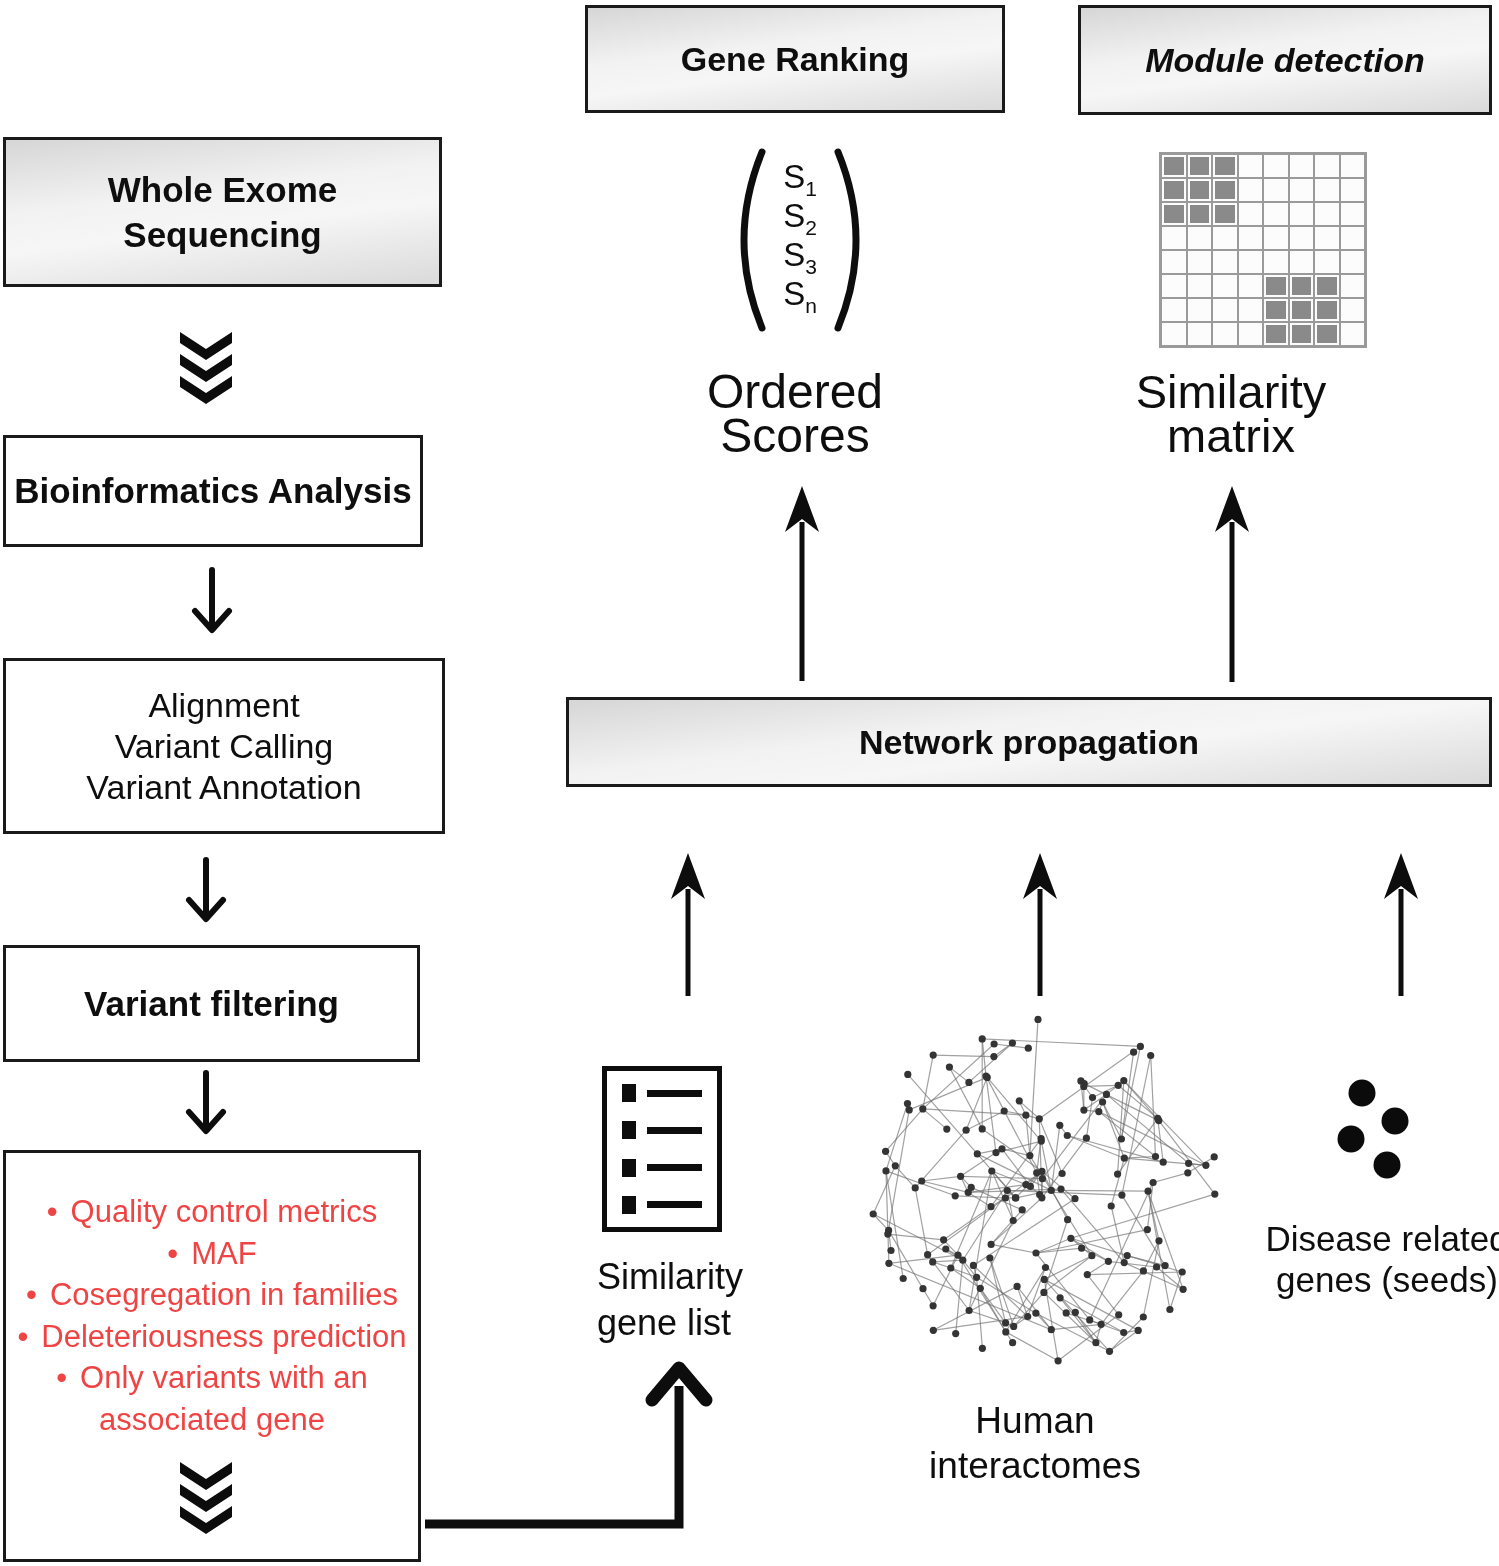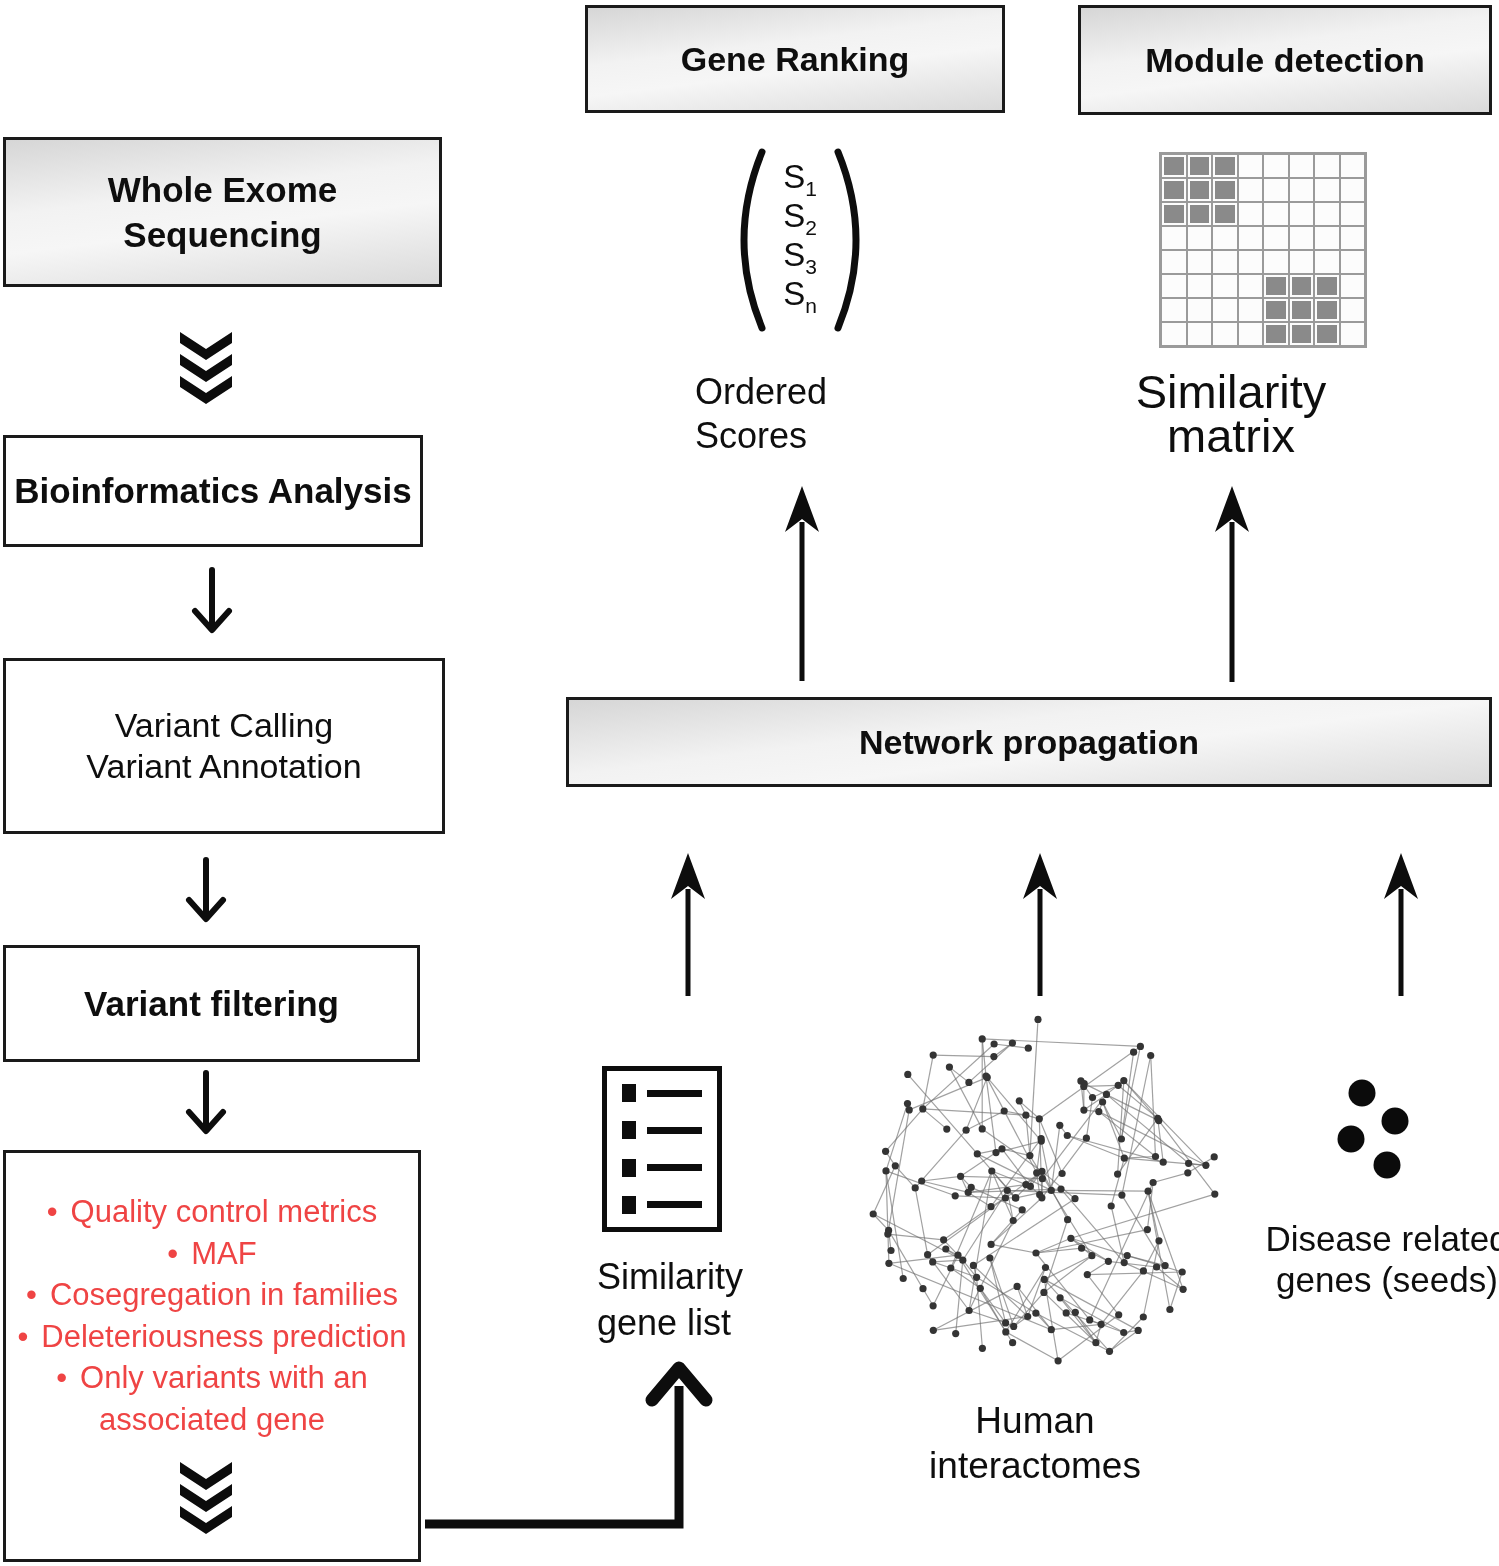--- a/index.html
+++ b/index.html
@@ -8,30 +8,30 @@
   .box{position:absolute;box-sizing:border-box;border:3px solid #1a1a1a;
        display:flex;align-items:center;justify-content:center;text-align:center;
        font-weight:700;color:#0e0e0e;}
   .grad{background:linear-gradient(173deg,#d6d6d6 0%,#f2f2f2 38%,#f6f6f6 58%,#dadada 100%);}
   .white{background:#ffffff;}
   .wes{left:3px;top:137px;width:439px;height:150px;font-size:35px;line-height:45px;}
   .bio{left:3px;top:435px;width:420px;height:112px;font-size:35px;}
   .align{left:3px;top:658px;width:442px;height:176px;font-weight:400;font-size:34px;line-height:41px;}
   .filter{left:3px;top:945px;width:417px;height:117px;font-size:35px;}
   .rank{left:585px;top:5px;width:420px;height:108px;font-size:34px;}
-  .module{left:1078px;top:5px;width:414px;height:110px;font-size:34px;}
+  .module{left:1078px;top:5px;width:414px;height:110px;font-size:34px;font-style:italic;}
   .np{left:566px;top:697px;width:926px;height:90px;font-size:34px;}
   .bullets{position:absolute;box-sizing:border-box;left:3px;top:1150px;width:418px;height:412px;
            border:3px solid #1a1a1a;background:#fff;padding-top:38px;}
   .bullet-item{font-size:31px;line-height:41.5px;text-align:center;font-weight:400;
                margin:0 auto;color:#ef4444;}
   .bullet-item .bdot{margin-right:13px;}
   .bullet-item.wrapit{max-width:345px;}
   .label{position:absolute;color:#0e0e0e;font-weight:400;}
-  #ordered{left:695px;top:370px;width:200px;font-size:36px;line-height:44px;}
+  #ordered{left:695px;top:370px;width:200px;font-size:48px;line-height:44px;text-align:center;}
   #simlabel{left:1131px;top:370px;width:200px;font-size:47px;line-height:44px;text-align:center;}
   #candlabel{left:597px;top:1254px;width:260px;font-size:36px;line-height:46px;text-align:left;}
   #humanlabel{left:885px;top:1398px;width:300px;font-size:37px;line-height:45px;text-align:center;}
   #seedslabel{left:1254px;top:1218px;width:266px;font-size:35px;line-height:41px;text-align:center;}
   #scores{position:absolute;left:760px;top:157px;width:80px;text-align:center;
           font-size:33px;line-height:39px;font-weight:400;color:#0e0e0e;}
   #scores sub{font-size:21px;line-height:0;}
   #sim-matrix{position:absolute;left:1159px;top:152px;width:208px;height:196px;box-sizing:border-box;
               display:grid;grid-template-columns:repeat(8,1fr);grid-template-rows:repeat(8,1fr);
               border:2px solid #9a9a9a;background:#fff;}
@@ -56,20 +56,21 @@
       <div>Sequencing</div>
     </div>
   </div>
 
   <div class="box white bio">
     <div>Bioinformatics Analysis</div>
   </div>
 
   <div class="box white align">
     <div>
+      <div>Alignment</div>
       <div>Variant Calling</div>
       <div>Variant Annotation</div>
     </div>
   </div>
 
   <div class="box white filter">
     <div>Variant filtering</div>
   </div>
 
   <div class="bullets">

